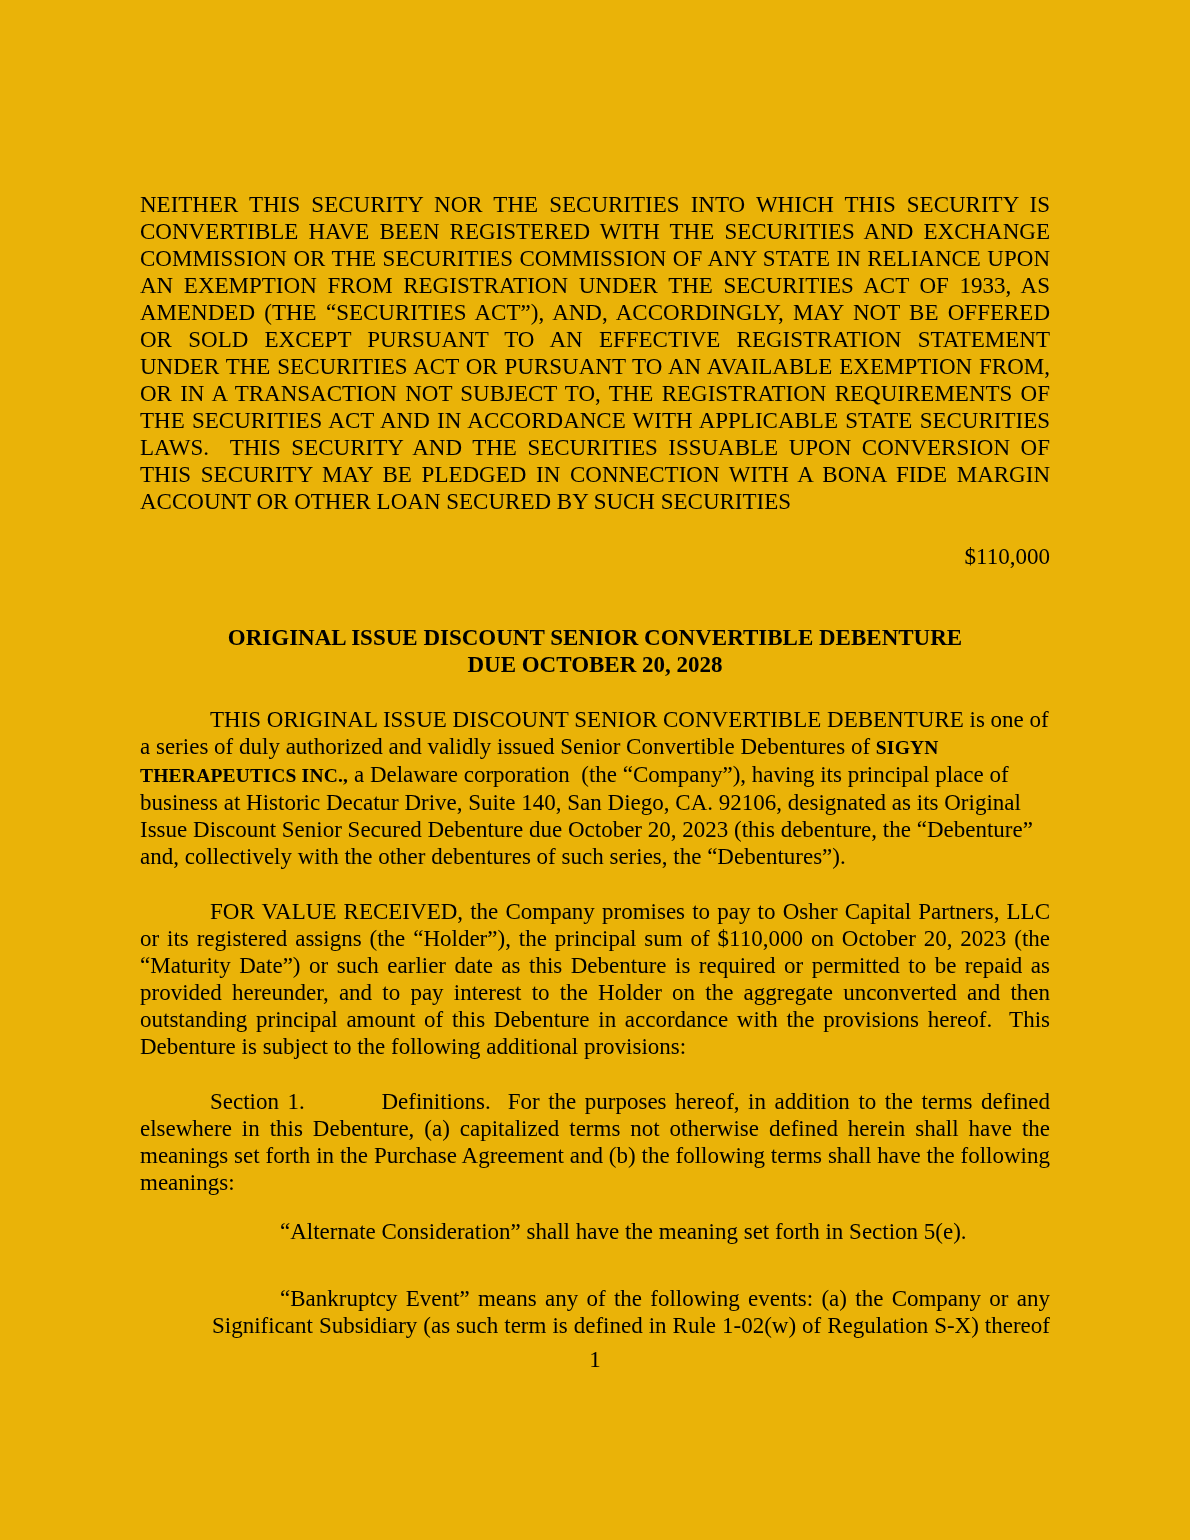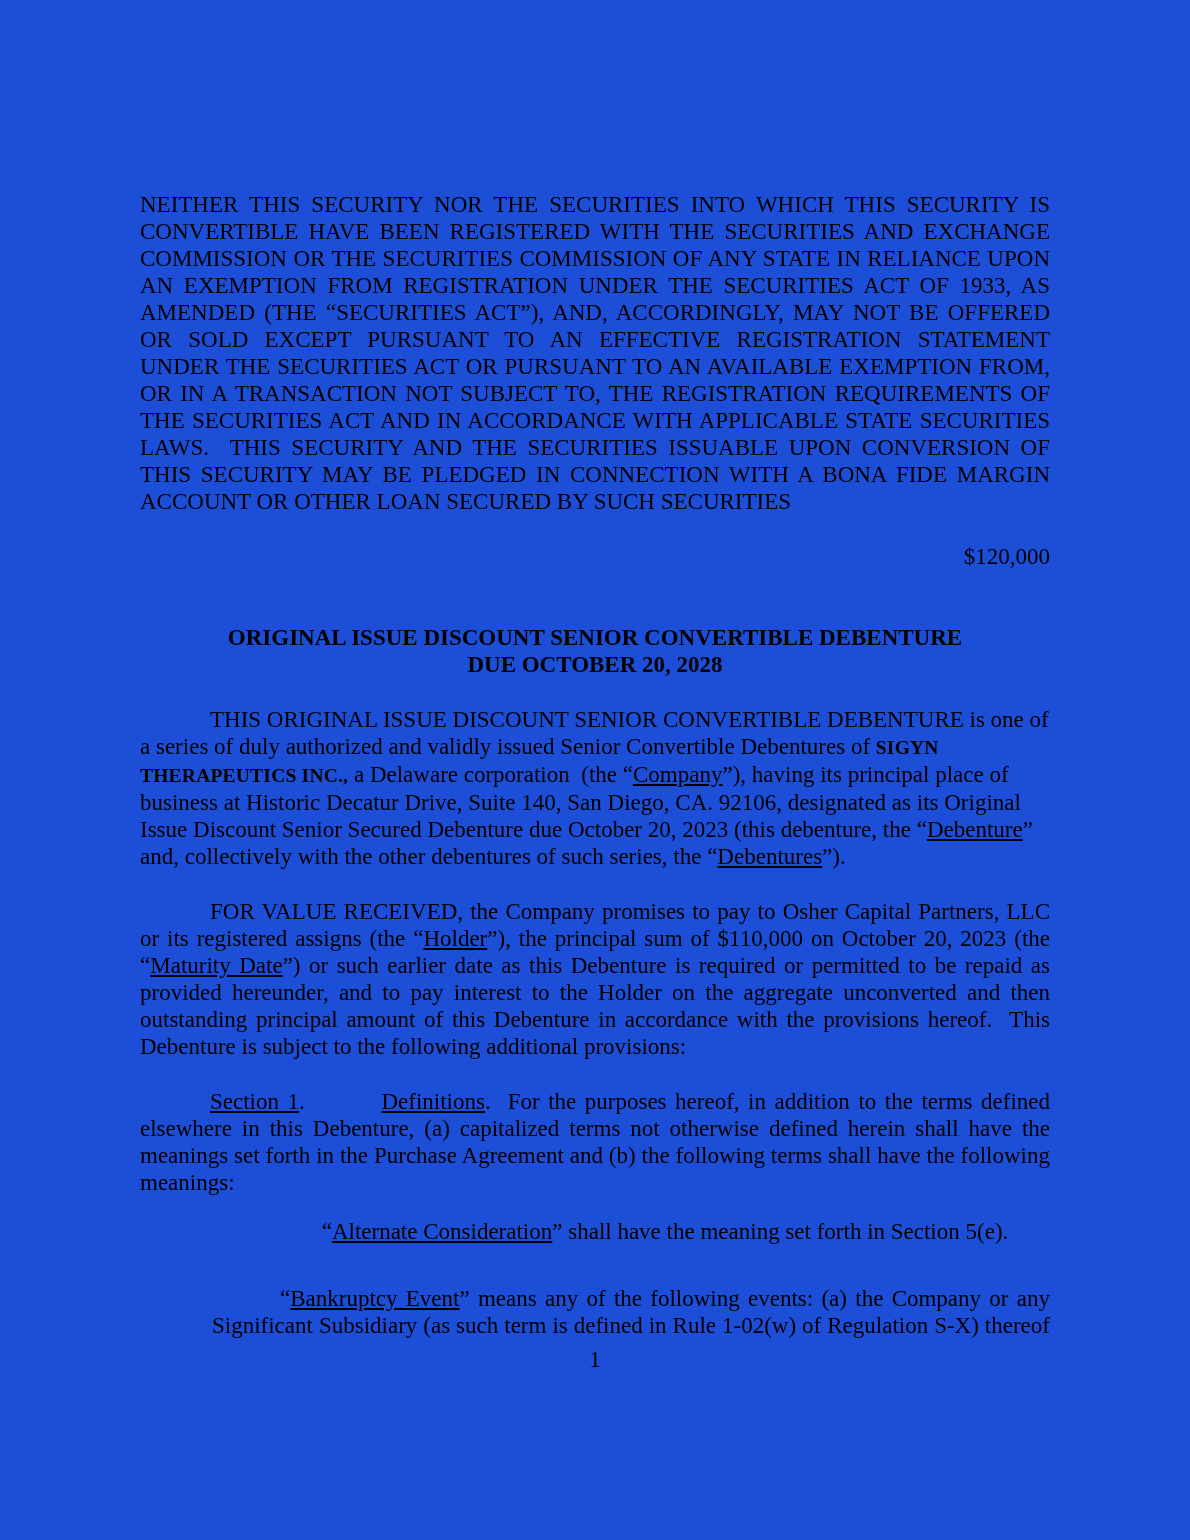--- a/index.html
+++ b/index.html
@@ -5,21 +5,21 @@
   html, body {
     margin: 0;
     padding: 0;
     background: #ffffff;
   }
   .page {
     position: relative;
     box-sizing: border-box;
     width: 1190px;
     height: 1540px;
-    background: #1d4ed8;
+    background: #eab308;
     color: #000000;
     font-family: "Liberation Serif", "DejaVu Serif", serif;
     font-size: 23px;
     line-height: 27px;
     padding: 191px 140px 0 140px;
     overflow: hidden;
   }
   p {
     margin: 0;
     white-space: pre-wrap;
@@ -30,44 +30,44 @@
   .amount-line { margin-top: 28px; text-align: right; }
   .doc-title {
     margin: 54px 0 0 0;
     font-size: 23px;
     line-height: 27px;
     font-weight: bold;
     text-align: center;
     white-space: pre-wrap;
   }
   .body-par { margin-top: 28px; text-indent: 70px; }
-  .definition { margin-left: 72px; text-indent: 68px; text-align: center; }
+  .definition { margin-left: 72px; text-indent: 68px; }
   .alt-def { margin-top: 22px; }
   .bk-def {
     margin-top: 40px;
     text-align: justify;
     text-align-last: justify;
   }
-  .run-underline { text-decoration: underline; }
+  .run-underline { }
   .run-bold-caps {
     font-weight: bold;
     font-size: 0.85em;
     letter-spacing: 0.2px;
   }
   .page-footer { margin-top: 7px; text-align: center; }
 </style>
 </head>
 <body>
 
 <div class="page">
 
   <p class="notice">NEITHER THIS SECURITY NOR THE SECURITIES INTO WHICH THIS SECURITY IS CONVERTIBLE HAVE BEEN REGISTERED WITH THE SECURITIES AND EXCHANGE COMMISSION OR THE SECURITIES COMMISSION OF ANY STATE IN RELIANCE UPON AN EXEMPTION FROM REGISTRATION UNDER THE SECURITIES ACT OF 1933, AS AMENDED (THE “SECURITIES ACT”), AND, ACCORDINGLY, MAY NOT BE OFFERED OR SOLD EXCEPT PURSUANT TO AN EFFECTIVE REGISTRATION STATEMENT UNDER THE SECURITIES ACT OR PURSUANT TO AN AVAILABLE EXEMPTION FROM, OR IN A TRANSACTION NOT SUBJECT TO, THE REGISTRATION REQUIREMENTS OF THE SECURITIES ACT AND IN ACCORDANCE WITH APPLICABLE STATE SECURITIES LAWS.  THIS SECURITY AND THE SECURITIES ISSUABLE UPON CONVERSION OF THIS SECURITY MAY BE PLEDGED IN CONNECTION WITH A BONA FIDE MARGIN ACCOUNT OR OTHER LOAN SECURED BY SUCH SECURITIES</p>
 
 
-  <p class="amount-line">$120,000</p>
+  <p class="amount-line">$110,000</p>
 
   <h1 class="doc-title"><span>ORIGINAL ISSUE DISCOUNT SENIOR CONVERTIBLE DEBENTURE</span><br><span>DUE OCTOBER 20, 2028</span></h1>
 
   <p class="body-par"><span>THIS ORIGINAL ISSUE DISCOUNT SENIOR CONVERTIBLE DEBENTURE is one of a series of duly authorized and validly issued Senior Convertible Debentures of </span><span class="run-bold-caps">SIGYN THERAPEUTICS INC.,</span><span> a Delaware corporation  (the “</span><span class="run-underline">Company</span><span>”), having its principal place of business at Historic Decatur Drive, Suite 140, San Diego, CA. 92106, designated as its Original Issue Discount Senior Secured Debenture due October 20, 2023 (this debenture, the “</span><span class="run-underline">Debenture</span><span>” and, collectively with the other debentures of such series, the “</span><span class="run-underline">Debentures</span><span>”).</span></p>
 
   <p class="body-par justify"><span>FOR VALUE RECEIVED, the Company promises to pay to Osher Capital Partners, LLC or its registered assigns (the “</span><span class="run-underline">Holder</span><span>”), the principal sum of $110,000 on October 20, 2023 (the “</span><span class="run-underline">Maturity Date</span><span>”) or such earlier date as this Debenture is required or permitted to be repaid as provided hereunder, and to pay interest to the Holder on the aggregate unconverted and then outstanding principal amount of this Debenture in accordance with the provisions hereof.  This Debenture is subject to the following additional provisions:</span></p>
 
   <p class="body-par justify"><span class="run-underline">Section 1</span><span>.         </span><span class="run-underline">Definitions</span><span>.  For the purposes hereof, in addition to the terms defined elsewhere in this Debenture, (a) capitalized terms not otherwise defined herein shall have the meanings set forth in the Purchase Agreement and (b) the following terms shall have the following meanings:</span></p>
 
   <p class="definition alt-def"><span>“</span><span class="run-underline">Alternate Consideration</span><span>” shall have the meaning set forth in Section 5(e).</span></p>

